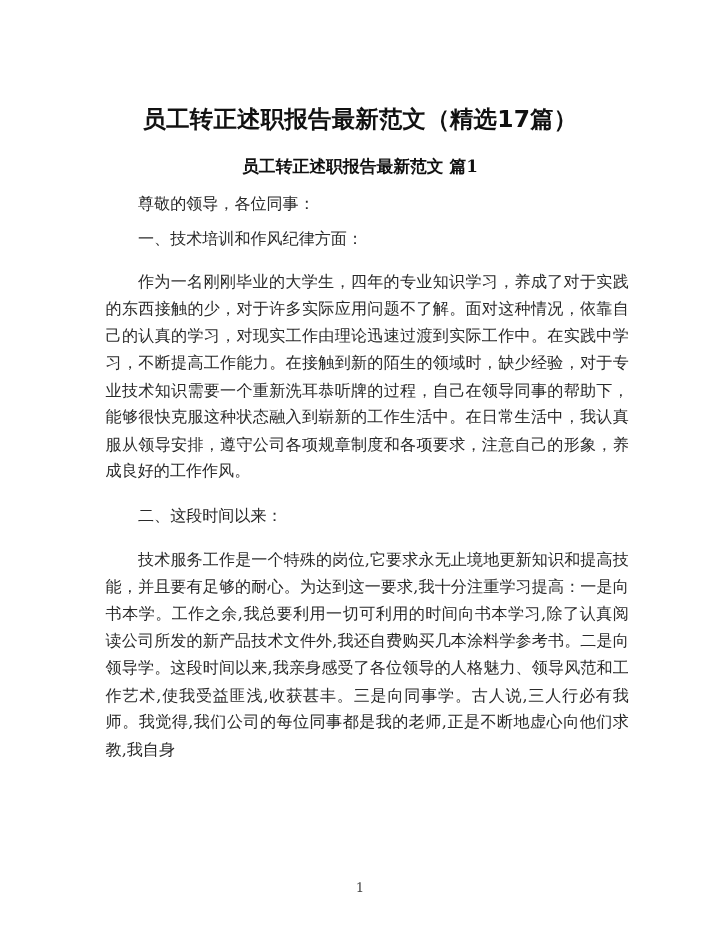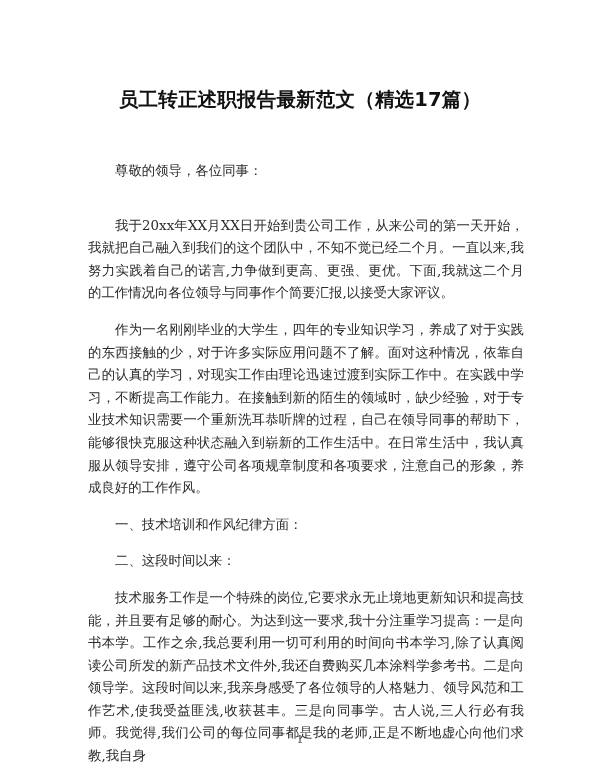--- a/index.html
+++ b/index.html
@@ -54,40 +54,40 @@
       font-size: 13.4px;
       line-height: 22.6px;
       color: #2a2a2a;
     }
     .para {
       margin: 0 0 14px 0;
       text-align: justify;
       text-justify: inter-character;
     }
     .indent { text-indent: 27px; }
-    .para.salutation { margin-bottom: 32px; text-indent: 27px; }
+    .para.salutation { margin-bottom: 6px; text-indent: 27px; }
     .page-number {
       position: absolute;
       top: 733px;
       left: 0;
       width: 600px;
       text-align: center;
       font-size: 11px;
       color: #444444;
     }
   </style>
 </head>
 <body>
 
 <div class="page">
   <div class="title">员工转正述职报告最新范文（精选17篇）</div>
+  <div class="subtitle">员工转正述职报告最新范文 篇1</div>
 
   <div class="body">
     <p class="para salutation">尊敬的领导，各位同事：</p>
-    <p class="para indent">我于20xx年XX月XX日开始到贵公司工作，从来公司的第一天开始，我就把自己融入到我们的这个团队中，不知不觉已经二个月。一直以来,我努力实践着自己的诺言,力争做到更高、更强、更优。下面,我就这二个月的工作情况向各位领导与同事作个简要汇报,以接受大家评议。</p>
+    <p class="para indent">一、技术培训和作风纪律方面：</p>
     <p class="para indent">作为一名刚刚毕业的大学生，四年的专业知识学习，养成了对于实践的东西接触的少，对于许多实际应用问题不了解。面对这种情况，依靠自己的认真的学习，对现实工作由理论迅速过渡到实际工作中。在实践中学习，不断提高工作能力。在接触到新的陌生的领域时，缺少经验，对于专业技术知识需要一个重新洗耳恭听牌的过程，自己在领导同事的帮助下，能够很快克服这种状态融入到崭新的工作生活中。在日常生活中，我认真服从领导安排，遵守公司各项规章制度和各项要求，注意自己的形象，养成良好的工作作风。</p>
-    <p class="para indent">一、技术培训和作风纪律方面：</p>
     <p class="para indent">二、这段时间以来：</p>
     <p class="para indent">技术服务工作是一个特殊的岗位,它要求永无止境地更新知识和提高技能，并且要有足够的耐心。为达到这一要求,我十分注重学习提高：一是向书本学。工作之余,我总要利用一切可利用的时间向书本学习,除了认真阅读公司所发的新产品技术文件外,我还自费购买几本涂料学参考书。二是向领导学。这段时间以来,我亲身感受了各位领导的人格魅力、领导风范和工作艺术,使我受益匪浅,收获甚丰。三是向同事学。古人说,三人行必有我师。我觉得,我们公司的每位同事都是我的老师,正是不断地虚心向他们求教,我自身</p>
   </div>
 
   <div class="page-number">1</div>
 </div>
 
 </body></html>

